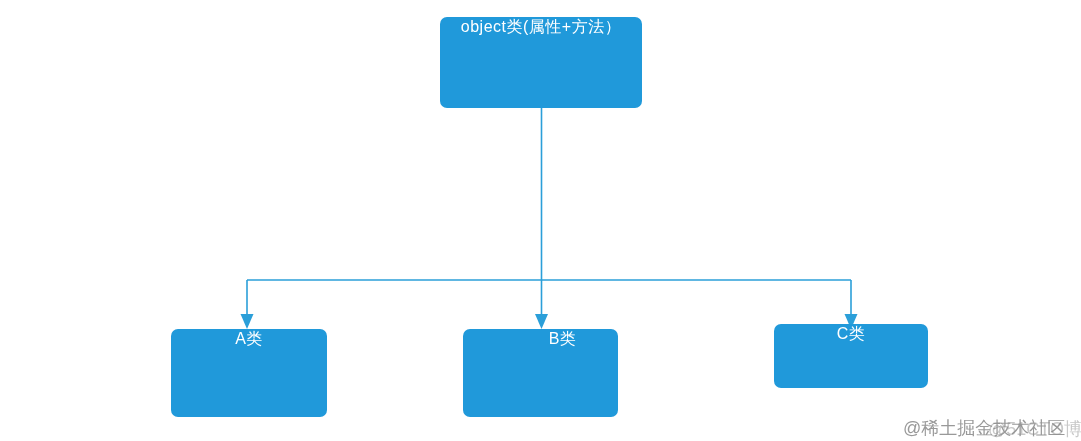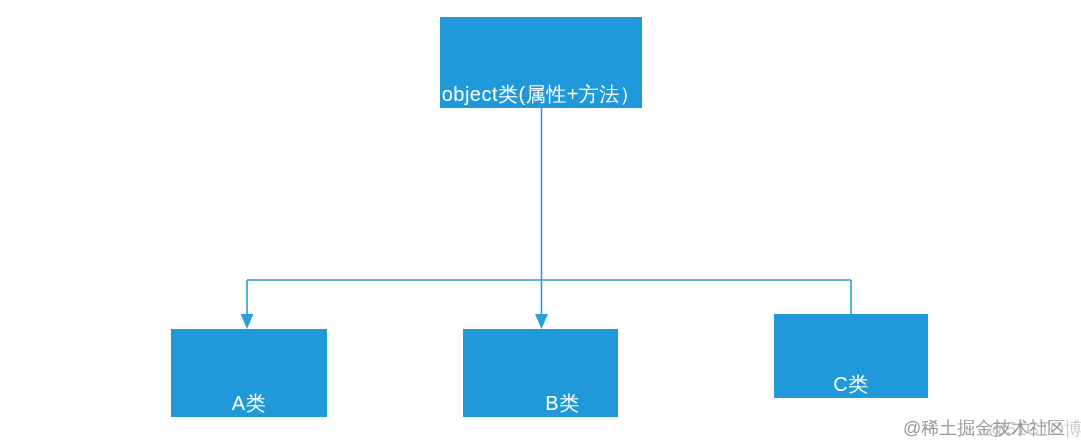--- a/index.html
+++ b/index.html
@@ -20,30 +20,31 @@
     width: 1081px;
     height: 441px;
     background: var(--background);
     overflow: hidden;
   }
   .node {
     position: absolute;
     background: var(--node-fill);
     color: var(--node-text);
     display: flex;
-    align-items: flex-end;
+    align-items: flex-start;
     justify-content: center;
-    font-size: 20px;
+    font-size: 16px;
     letter-spacing: 0.5px;
     text-align: center;
+    border-radius: 7px;
   }
   .node.root  { left: 440px; top: 17px;  width: 202px; height: 91px; }
   .node.child-a { left: 171px; top: 329px; width: 156px; height: 88px; }
   .node.child-b { left: 463px; top: 329px; width: 155px; height: 88px; padding-left: 44px; }
-  .node.child-c { left: 774px; top: 314px; width: 154px; height: 84px; }
+  .node.child-c { left: 774px; top: 324px; width: 154px; height: 64px; }
   svg.connectors {
     position: absolute;
     left: 0; top: 0;
     width: 1081px;
     height: 441px;
     pointer-events: none;
   }
   svg.connectors path {
     stroke: var(--connector);
     stroke-width: 1.6;

